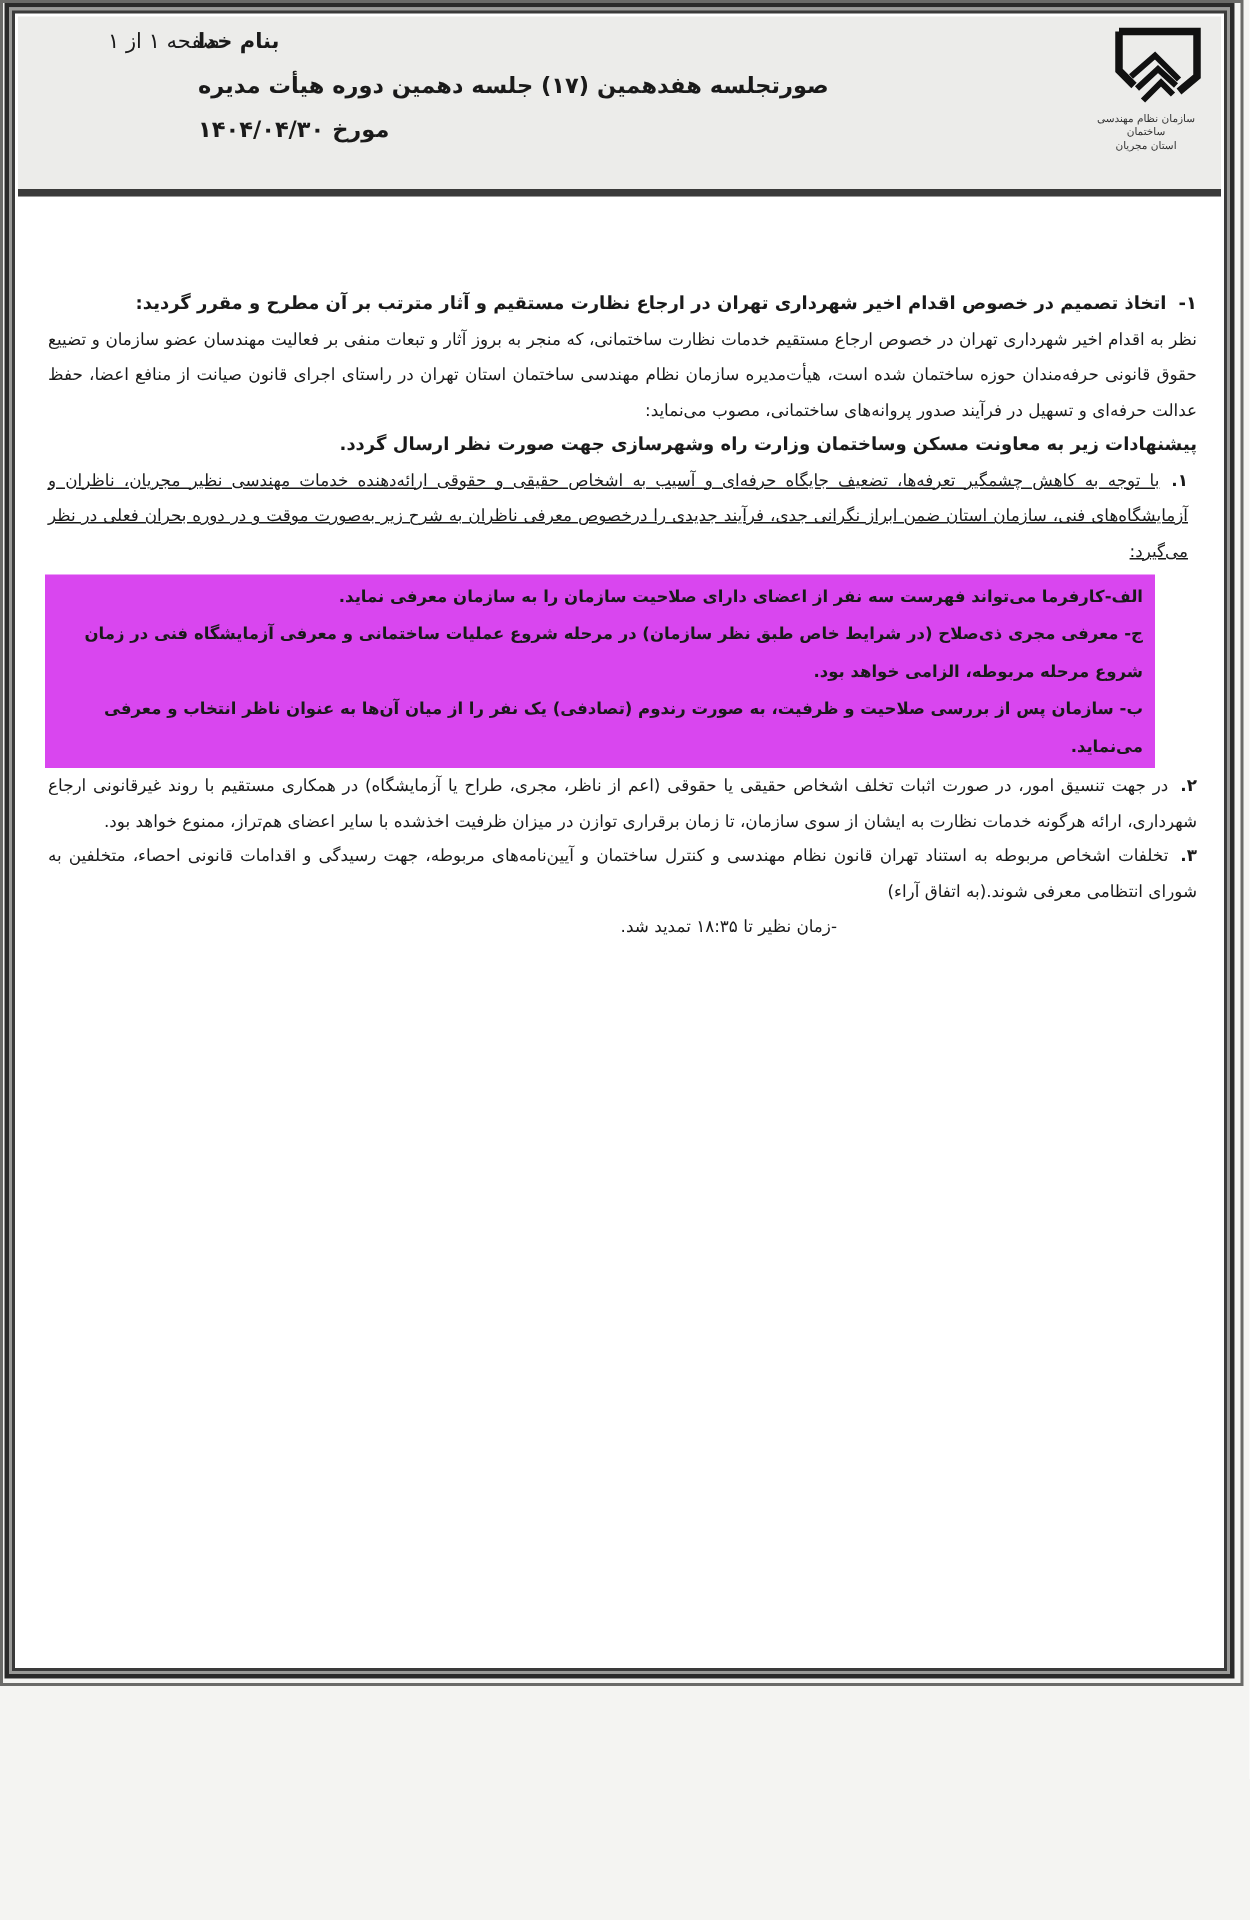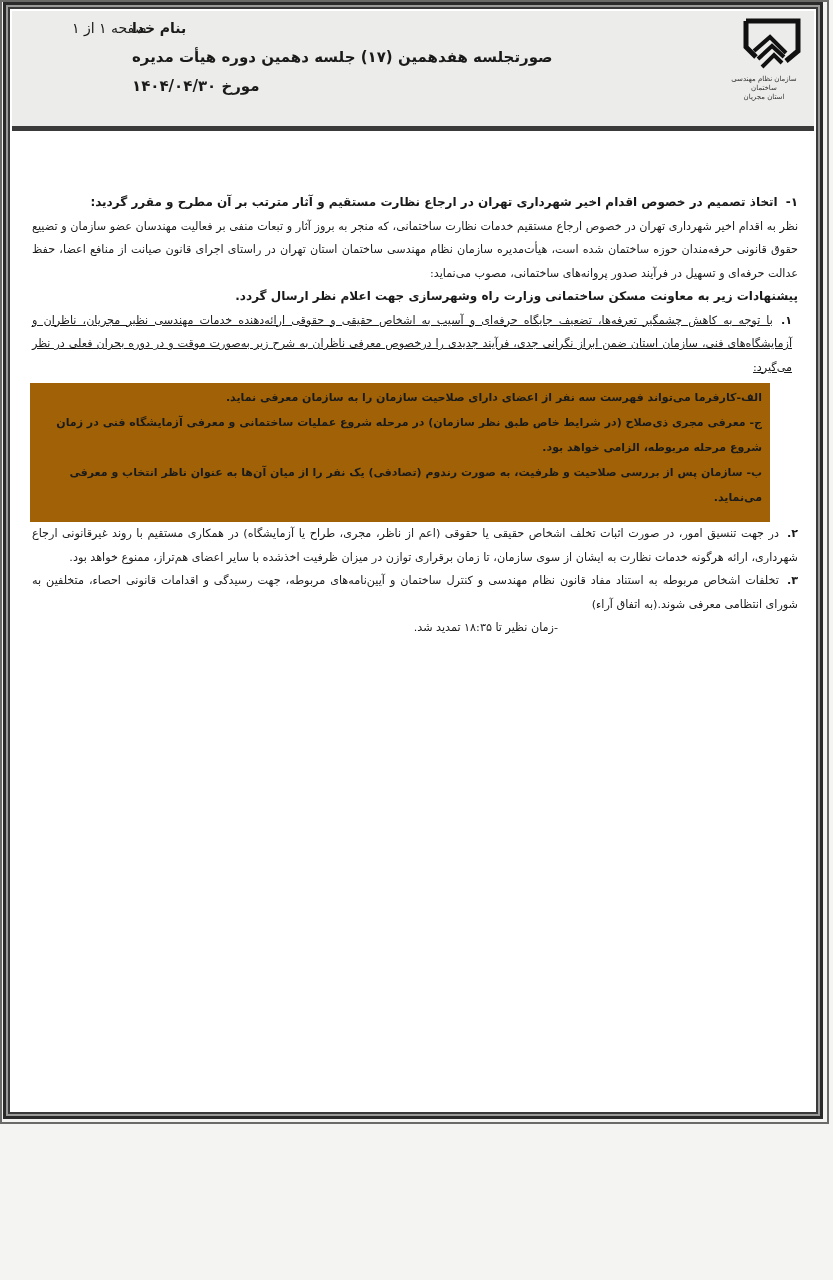--- a/index.html
+++ b/index.html
@@ -49,21 +49,21 @@
     position:absolute; left:20px; right:12px; top:158px;
     direction:rtl; font-size:11.2px; line-height:23.5px;
     font-family:"DejaVu Sans", sans-serif;
     margin-top:28px;
   }
   .p { margin:0; padding:0 10px 0 6px; text-align:justify; }
   .bold { font-weight:bold; font-size:12px; }
   .item1 { padding-right:16px;text-decoration:underline; }
   .num { display:inline-block; font-weight:bold; margin-left:8px; }
   .highlight {
-    background:#a16207; margin:4px 38px 0 4px; padding:2px 8px 12px 6px;
+    background:#d946ef; margin:4px 38px 0 4px; padding:2px 8px 2px 6px;
     font-weight:bold; font-size:11px; line-height:25px;
   }
   .note { padding-right:250px; }
 </style>
 </head>
 <body>
 
 <div class="frame-outer"></div>
 <div class="frame">
 
@@ -89,33 +89,33 @@
     </div>
 
     <div class="page-no">صفحه ۱ از ۱</div>
   </div>
 
   <div class="body">
     <p class="p bold">
       <span class="num">۱-</span><span>اتخاذ تصمیم در خصوص اقدام اخیر شهرداری تهران در ارجاع نظارت مستقیم و آثار مترتب بر آن مطرح و مقرر گردید:</span>
     </p>
     <p class="p">نظر به اقدام اخیر شهرداری تهران در خصوص ارجاع مستقیم خدمات نظارت ساختمانی، که منجر به بروز آثار و تبعات منفی بر فعالیت مهندسان عضو سازمان و تضییع حقوق قانونی حرفه‌مندان حوزه ساختمان شده است، هیأت‌مدیره سازمان نظام مهندسی ساختمان استان تهران در راستای اجرای قانون صیانت از منافع اعضا، حفظ عدالت حرفه‌ای و تسهیل در فرآیند صدور پروانه‌های ساختمانی، مصوب می‌نماید:</p>
-    <p class="p bold">پیشنهادات زیر به معاونت مسکن ساختمانی وزارت راه وشهرسازی جهت اعلام نظر ارسال گردد.</p>
+    <p class="p bold">پیشنهادات زیر به معاونت مسکن وساختمان وزارت راه وشهرسازی جهت صورت نظر ارسال گردد.</p>
 
     <p class="p item1">
       <span class="num">۱.</span><span>با توجه به کاهش چشمگیر تعرفه‌ها، تضعیف جایگاه حرفه‌ای و آسیب به اشخاص حقیقی و حقوقی ارائه‌دهنده خدمات مهندسی نظیر مجریان، ناظران و آزمایشگاه‌های فنی، سازمان استان ضمن ابراز نگرانی جدی، فرآیند جدیدی را درخصوص معرفی ناظران به شرح زیر به‌صورت موقت و در دوره بحران فعلی در نظر می‌گیرد:</span>
     </p>
 
     <div class="highlight">
       <div>الف-کارفرما می‌تواند فهرست سه نفر از اعضای دارای صلاحیت سازمان را به سازمان معرفی نماید.</div>
       <div>ج- معرفی مجری ذی‌صلاح (در شرایط خاص طبق نظر سازمان) در مرحله شروع عملیات ساختمانی و معرفی آزمایشگاه فنی در زمان شروع مرحله مربوطه، الزامی خواهد بود.</div>
       <div>ب- سازمان پس از بررسی صلاحیت و ظرفیت، به صورت رندوم (تصادفی) یک نفر را از میان آن‌ها به عنوان ناظر انتخاب و معرفی می‌نماید.</div>
     </div>
 
     <p class="p">
       <span class="num">۲.</span><span>در جهت تنسیق امور، در صورت اثبات تخلف اشخاص حقیقی یا حقوقی (اعم از ناظر، مجری، طراح یا آزمایشگاه) در همکاری مستقیم با روند غیرقانونی ارجاع شهرداری، ارائه هرگونه خدمات نظارت به ایشان از سوی سازمان، تا زمان برقراری توازن در میزان ظرفیت اخذشده با سایر اعضای هم‌تراز، ممنوع خواهد بود.</span>
     </p>
     <p class="p">
-      <span class="num">۳.</span><span>تخلفات اشخاص مربوطه به استناد مفاد قانون نظام مهندسی و کنترل ساختمان و آیین‌نامه‌های مربوطه، جهت رسیدگی و اقدامات قانونی احصاء، متخلفین به شورای انتظامی معرفی شوند.(به اتفاق آراء)</span>
+      <span class="num">۳.</span><span>تخلفات اشخاص مربوطه به استناد تهران قانون نظام مهندسی و کنترل ساختمان و آیین‌نامه‌های مربوطه، جهت رسیدگی و اقدامات قانونی احصاء، متخلفین به شورای انتظامی معرفی شوند.(به اتفاق آراء)</span>
     </p>
     <p class="p note">-زمان نظیر تا ۱۸:۳۵ تمدید شد.</p>
   </div>
 </div>
 
 </body></html>

